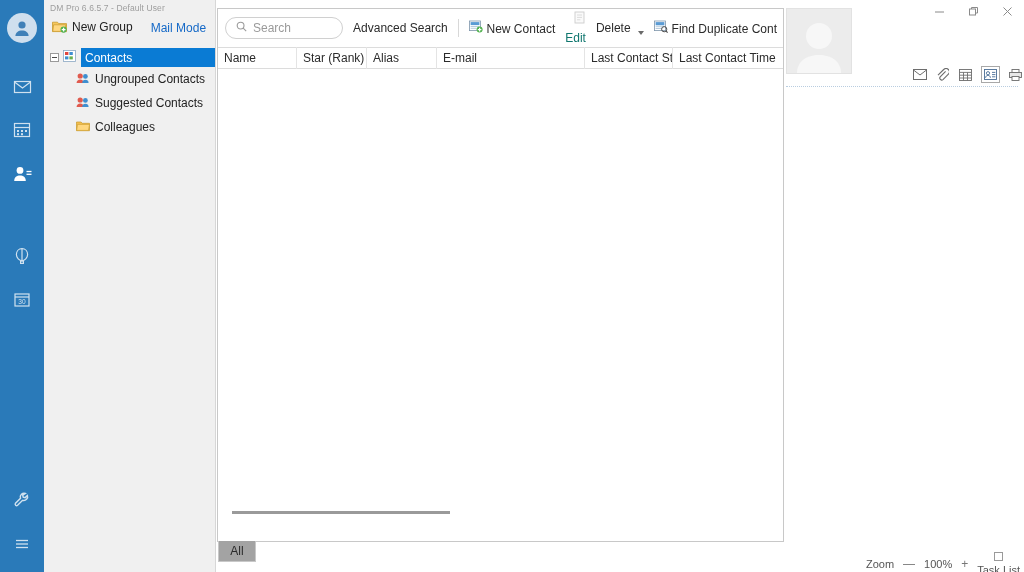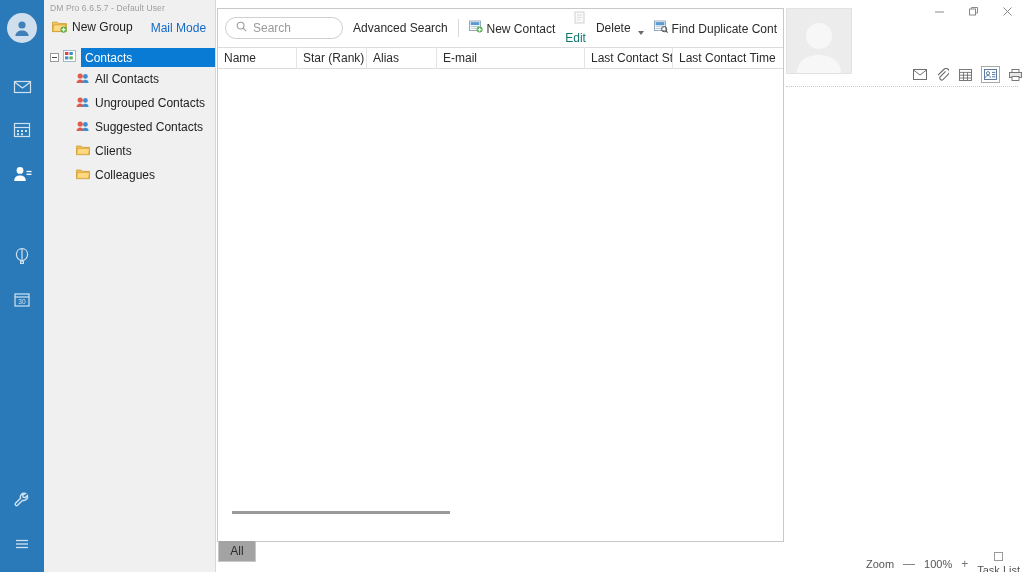--- a/index.html
+++ b/index.html
@@ -327,65 +327,45 @@
             <rect x="0.5" y="0.5" width="12" height="11" fill="#ffffff" stroke="#8aa7c2" stroke-width="0.8"></rect>
             <rect x="2" y="2" width="3.4" height="3" fill="#e0453c"></rect>
             <rect x="6.4" y="2" width="3.4" height="3" fill="#3f8fd0"></rect>
             <rect x="2" y="6.4" width="3.4" height="3" fill="#3f8fd0"></rect>
             <rect x="6.4" y="6.4" width="3.4" height="3" fill="#68b04e"></rect>
           </svg>
         </span>
         <span class="sel">Contacts</span>
       </div>
 
+
       <div class="tree-item">
         <span class="ico">
           <svg width="14" height="12" viewBox="0 0 14 12">
             <circle cx="4.2" cy="4" r="2.6" fill="#e05a4e"></circle>
             <path d="M0.6 11c0-2.2 1.6-3.4 3.6-3.4S7.8 8.8 7.8 11z" fill="#e05a4e"></path>
             <circle cx="9.4" cy="4.4" r="2.4" fill="#3f8fd0"></circle>
             <path d="M6.2 11c0-2 1.4-3.2 3.2-3.2s3.2 1.2 3.2 3.2z" fill="#3f8fd0"></path>
           </svg>
         </span>
-        <span>All Contacts</span>
+        <span>Ungrouped Contacts</span>
       </div>
 
       <div class="tree-item">
         <span class="ico">
           <svg width="14" height="12" viewBox="0 0 14 12">
             <circle cx="4.2" cy="4" r="2.6" fill="#e05a4e"></circle>
             <path d="M0.6 11c0-2.2 1.6-3.4 3.6-3.4S7.8 8.8 7.8 11z" fill="#e05a4e"></path>
             <circle cx="9.4" cy="4.4" r="2.4" fill="#3f8fd0"></circle>
             <path d="M6.2 11c0-2 1.4-3.2 3.2-3.2s3.2 1.2 3.2 3.2z" fill="#3f8fd0"></path>
           </svg>
         </span>
-        <span>Ungrouped Contacts</span>
-      </div>
-
-      <div class="tree-item">
-        <span class="ico">
-          <svg width="14" height="12" viewBox="0 0 14 12">
-            <circle cx="4.2" cy="4" r="2.6" fill="#e05a4e"></circle>
-            <path d="M0.6 11c0-2.2 1.6-3.4 3.6-3.4S7.8 8.8 7.8 11z" fill="#e05a4e"></path>
-            <circle cx="9.4" cy="4.4" r="2.4" fill="#3f8fd0"></circle>
-            <path d="M6.2 11c0-2 1.4-3.2 3.2-3.2s3.2 1.2 3.2 3.2z" fill="#3f8fd0"></path>
-          </svg>
-        </span>
         <span>Suggested Contacts</span>
       </div>
 
-      <div class="tree-item">
-        <span class="ico">
-          <svg width="14" height="12" viewBox="0 0 14 12">
-            <path d="M0.5 2h4.6l1.1 1.3h7.3v7.4H0.5z" fill="#f4bf4f" stroke="#c79a2e" stroke-width="0.7"></path>
-            <path d="M1.5 4.4h12l-1 6H0.7z" fill="#ffd77f" stroke="#c79a2e" stroke-width="0.6"></path>
-          </svg>
-        </span>
-        <span>Clients</span>
-      </div>
 
       <div class="tree-item">
         <span class="ico">
           <svg width="14" height="12" viewBox="0 0 14 12">
             <path d="M0.5 2h4.6l1.1 1.3h7.3v7.4H0.5z" fill="#f4bf4f" stroke="#c79a2e" stroke-width="0.7"></path>
             <path d="M1.5 4.4h12l-1 6H0.7z" fill="#ffd77f" stroke="#c79a2e" stroke-width="0.6"></path>
           </svg>
         </span>
         <span>Colleagues</span>
       </div>

